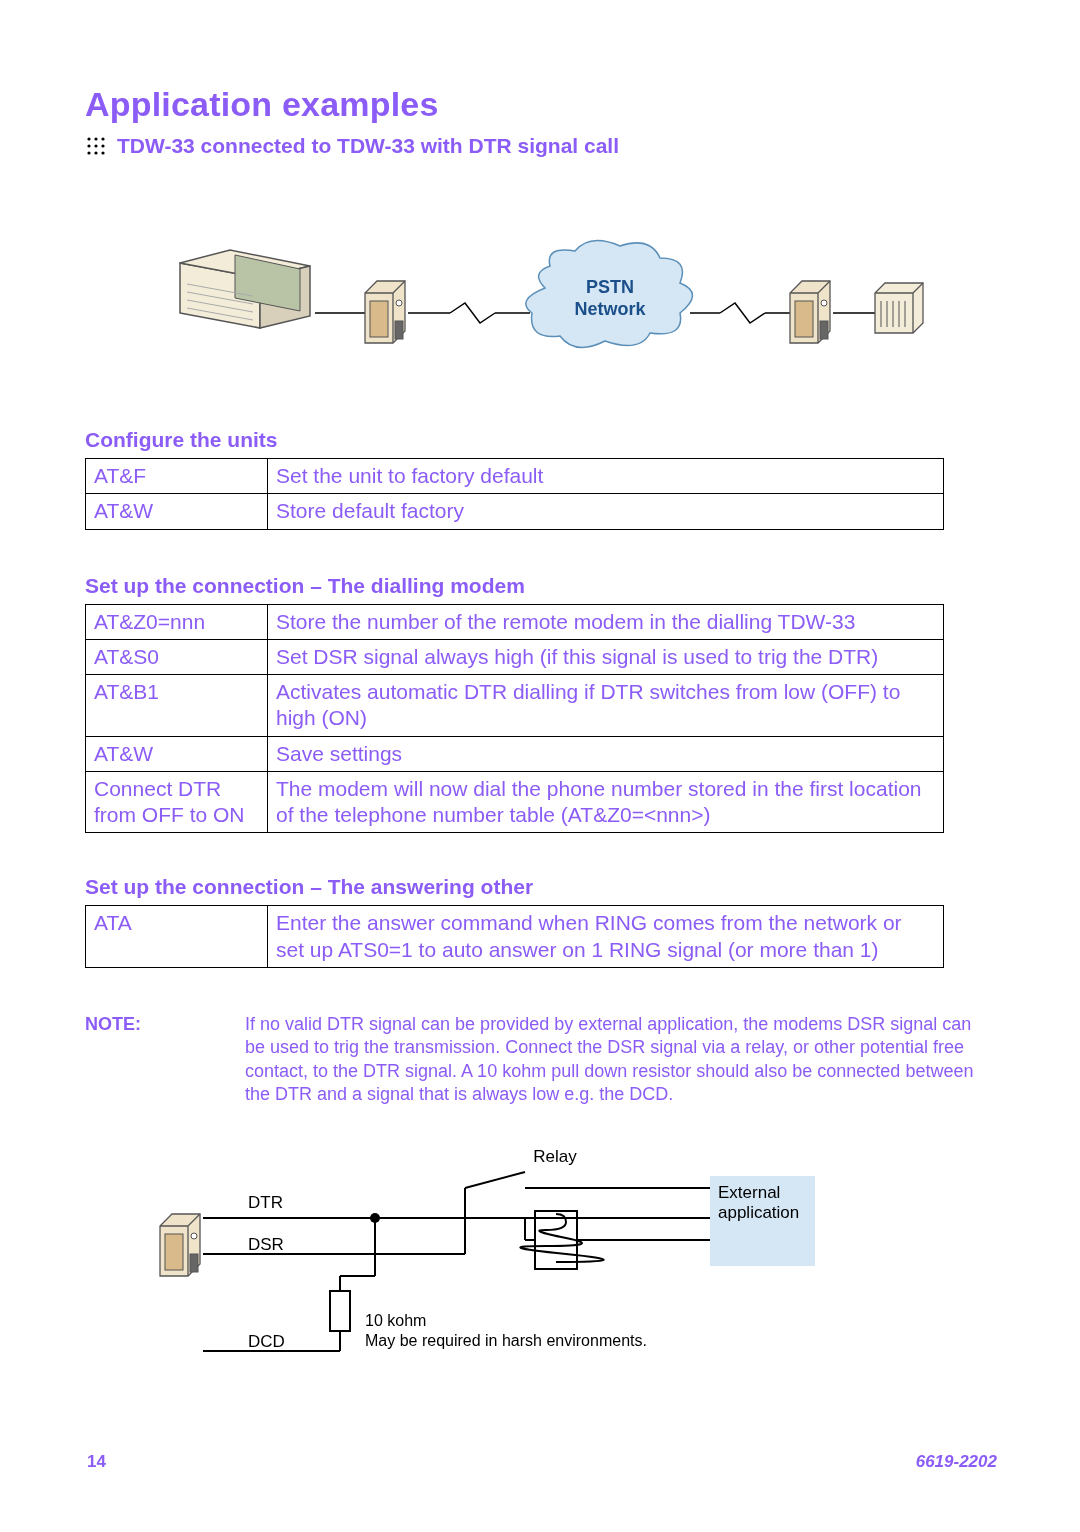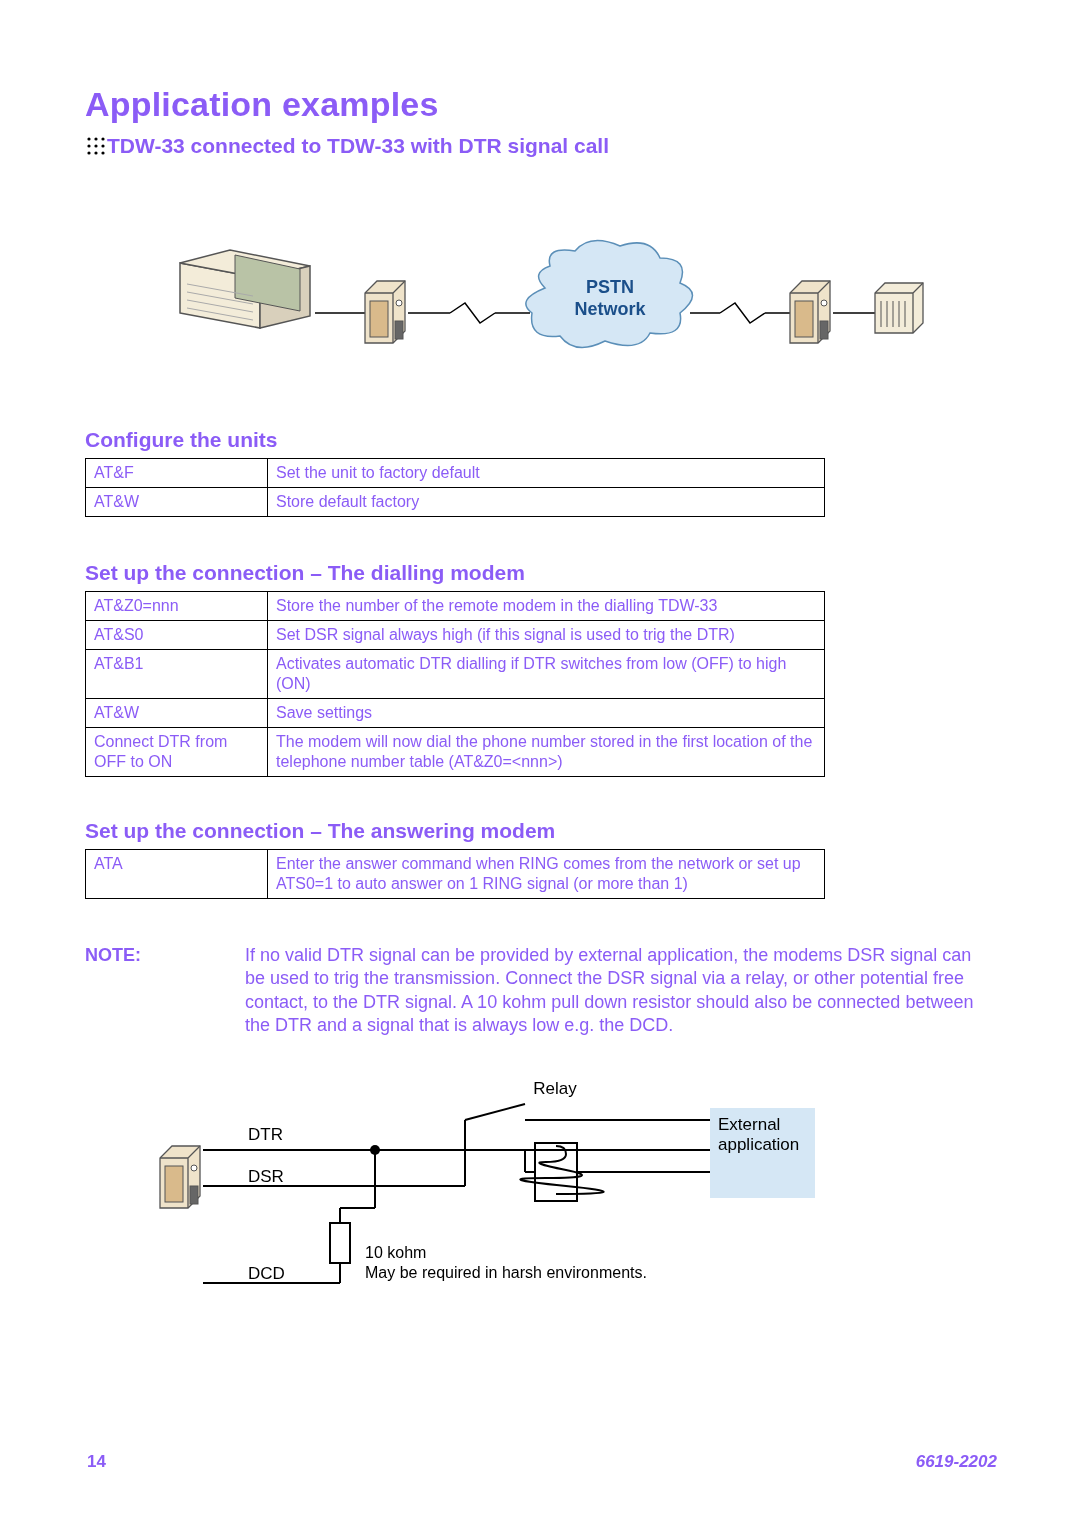--- a/index.html
+++ b/index.html
@@ -1,25 +1,25 @@
 <!DOCTYPE html>
 <html><head>
 <meta charset="utf-8">
 <style>
   html,body{margin:0;padding:0;background:#fff;}
   .page{width:1080px;height:1532px;position:relative;font-family:"Gill Sans","Gill Sans MT","Helvetica Neue",Arial,sans-serif;color:#8b5cf6;}
   .content{position:absolute;left:85px;top:85px;width:910px;}
   h1{font-size:34px;font-weight:700;margin:0 0 10px 0;letter-spacing:.2px;}
-  .sub{display:flex;align-items:center;margin-bottom:60px;}
+  .sub{display:flex;align-items:center;gap:10px;margin-bottom:60px;}
   .dots{width:22px;height:22px;display:inline-block;}
   .dots svg{display:block;}
   .sub-title{font-size:21px;font-weight:700;}
   .dia1{width:780px;height:170px;margin:0 auto 40px auto;}
   .sec-title{font-size:21px;font-weight:700;margin:22px 0 6px 0;}
-  table{border-collapse:collapse;width:740px;font-size:16px;}
+  table{border-collapse:collapse;width:859px;font-size:21px;}
   table td{border:1px solid #000;padding:4px 8px;vertical-align:top;line-height:1.25;}
   table td:first-child{width:165px;}
   .note-row{display:flex;margin-top:45px;font-size:18px;line-height:1.3;}
   .note-label{font-weight:700;width:160px;flex:none;}
   .note-body{flex:1;}
   .dia2{width:660px;height:250px;margin:30px 0 0 70px;}
   .dia2 text{font-family:inherit;}
   .footer{position:absolute;bottom:60px;left:87px;width:910px;display:flex;justify-content:space-between;font-size:17px;font-weight:700;}
   .footer .doc{font-style:italic;}
 </style>
@@ -136,21 +136,21 @@
             <td>AT&amp;W</td>
             <td>Save settings</td>
           </tr>
       <tr>
             <td>Connect DTR from OFF to ON</td>
             <td>The modem will now dial the phone number stored in the first location of the telephone number table (AT&amp;Z0=&lt;nnn&gt;)</td>
           </tr>
     </tbody>
       </table>
 
-    <div class="sec-title" style="margin-top:42px">Set up the connection – The answering modem</div>
+    <div class="sec-title" style="margin-top:42px">Set up the connection – The answering other</div>
     <table>
       <tbody>
           <tr>
             <td>ATA</td>
             <td>Enter the answer command when RING comes from the network or set up ATS0=1 to auto answer on 1 RING signal (or more than 1)</td>
           </tr>
     </tbody>
       </table>
 
     <div class="note-row">

